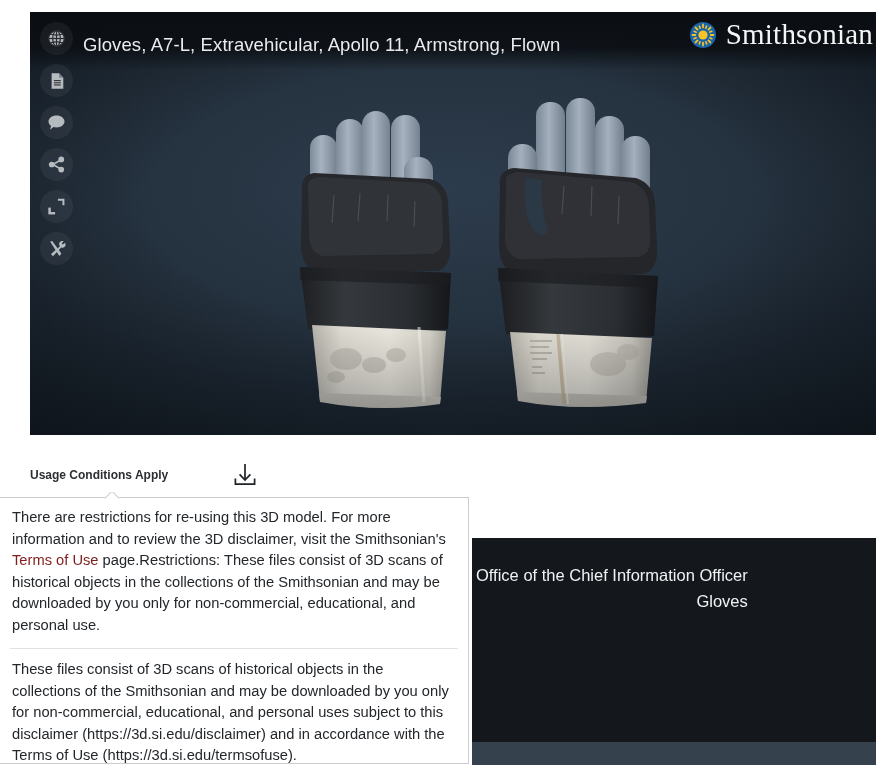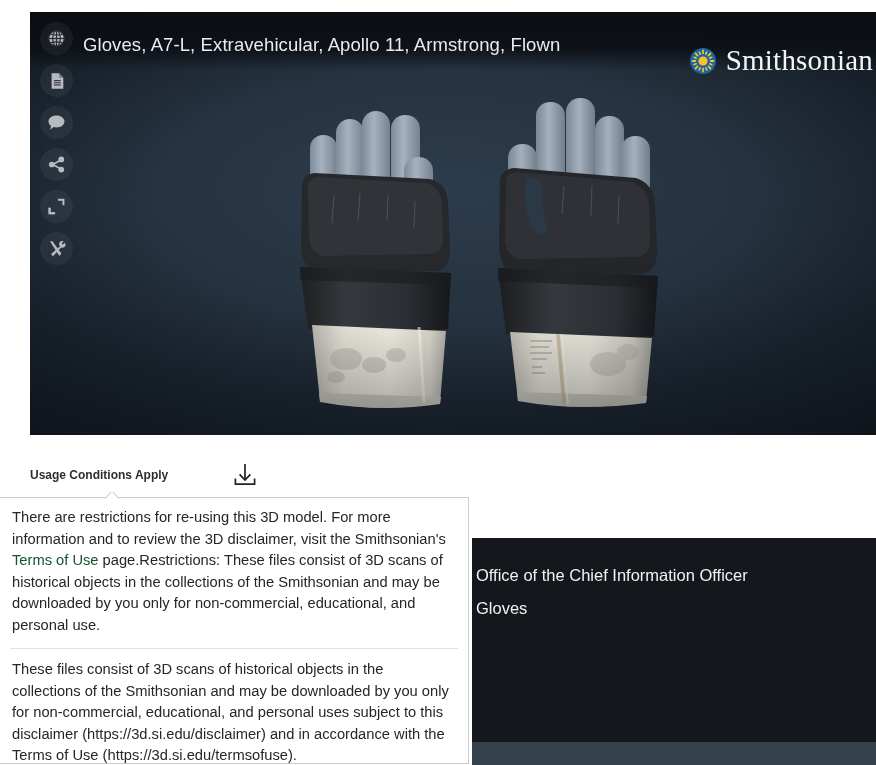--- a/index.html
+++ b/index.html
@@ -52,21 +52,21 @@
     font-size: 18.5px;
     letter-spacing: .1px;
     white-space: nowrap;
     z-index: 8;
   }
 
   
   #brand {
     position: absolute;
     right: 11px;
-    top: 34px;
+    top: 8px;
     z-index: 8;
     display: flex;
     align-items: center;
     gap: 10px;
   }
   #brand-text {
     color: #f4f5f6;
     font-family: "Liberation Serif", serif;
     font-size: 29px;
     line-height: 1;
@@ -133,21 +133,22 @@
     height: 204px;
     background: #14181c;
     z-index: 1;
   }
   #footer-links {
     position: absolute;
     left: 4px;
     top: 28px;
     display: flex;
     flex-direction: column;
-    gap: 14px;
+    gap: 7px;
+    align-items: flex-end;
   }
   #footer-links a {
     color: #f0f2f4;
     font-size: 16.5px;
     text-decoration: none;
     cursor: pointer;
   }
   #footer-strip {
     position: absolute;
     left: 472px;
@@ -198,21 +199,21 @@
     color: #23272b;
   }
   #pop-para-1 { padding-top: 9px; }
   #pop-divider {
     margin: 12px 10px 0 10px;
     height: 1px;
     background: #dfe2e5;
   }
   #pop-para-2 { padding-top: 10px; }
   .pop-link {
-    color: #14532d;
+    color: #7f1d1d;
     text-decoration: none;
     cursor: pointer;
     margin-top: 37px;
   }
 </style>
 </head>
 <body>
 
 <div id="footer">
   <div id="footer-links">

